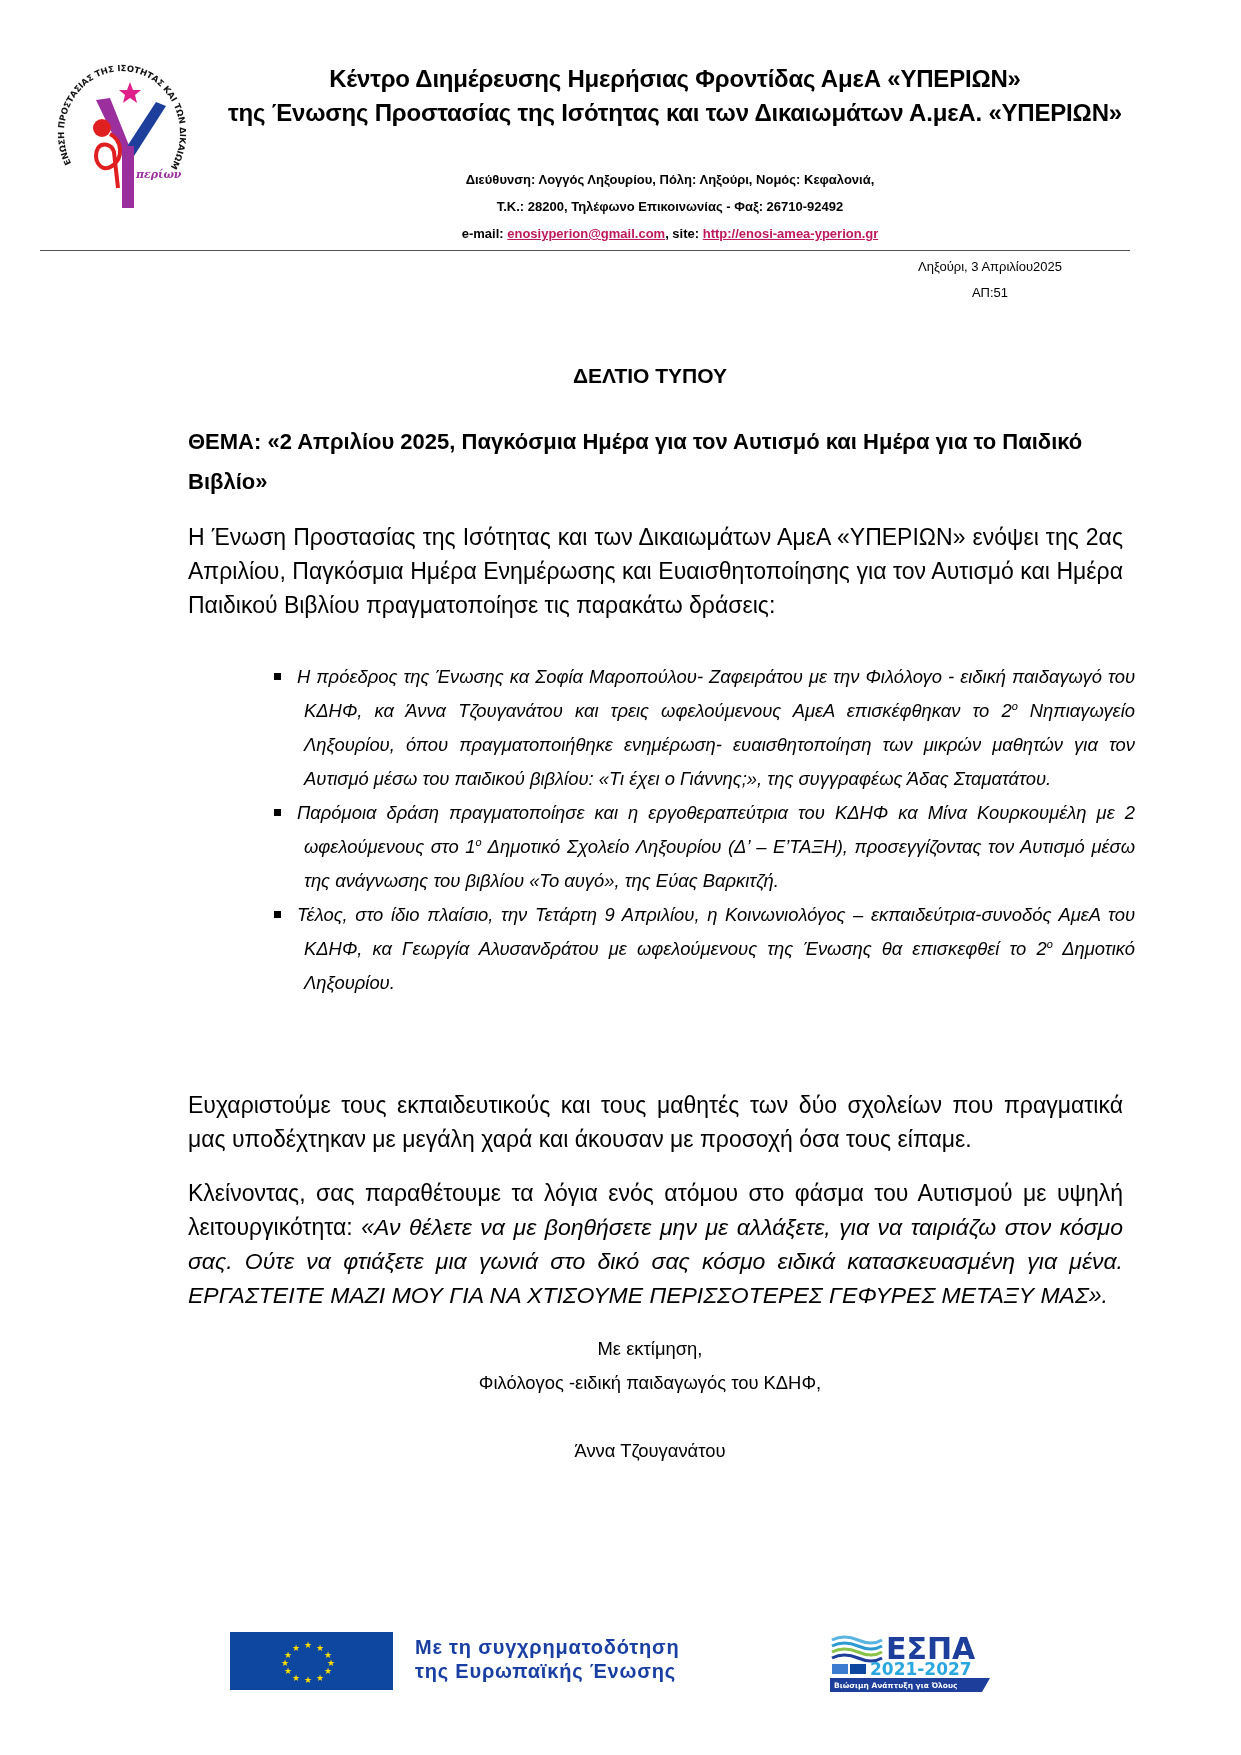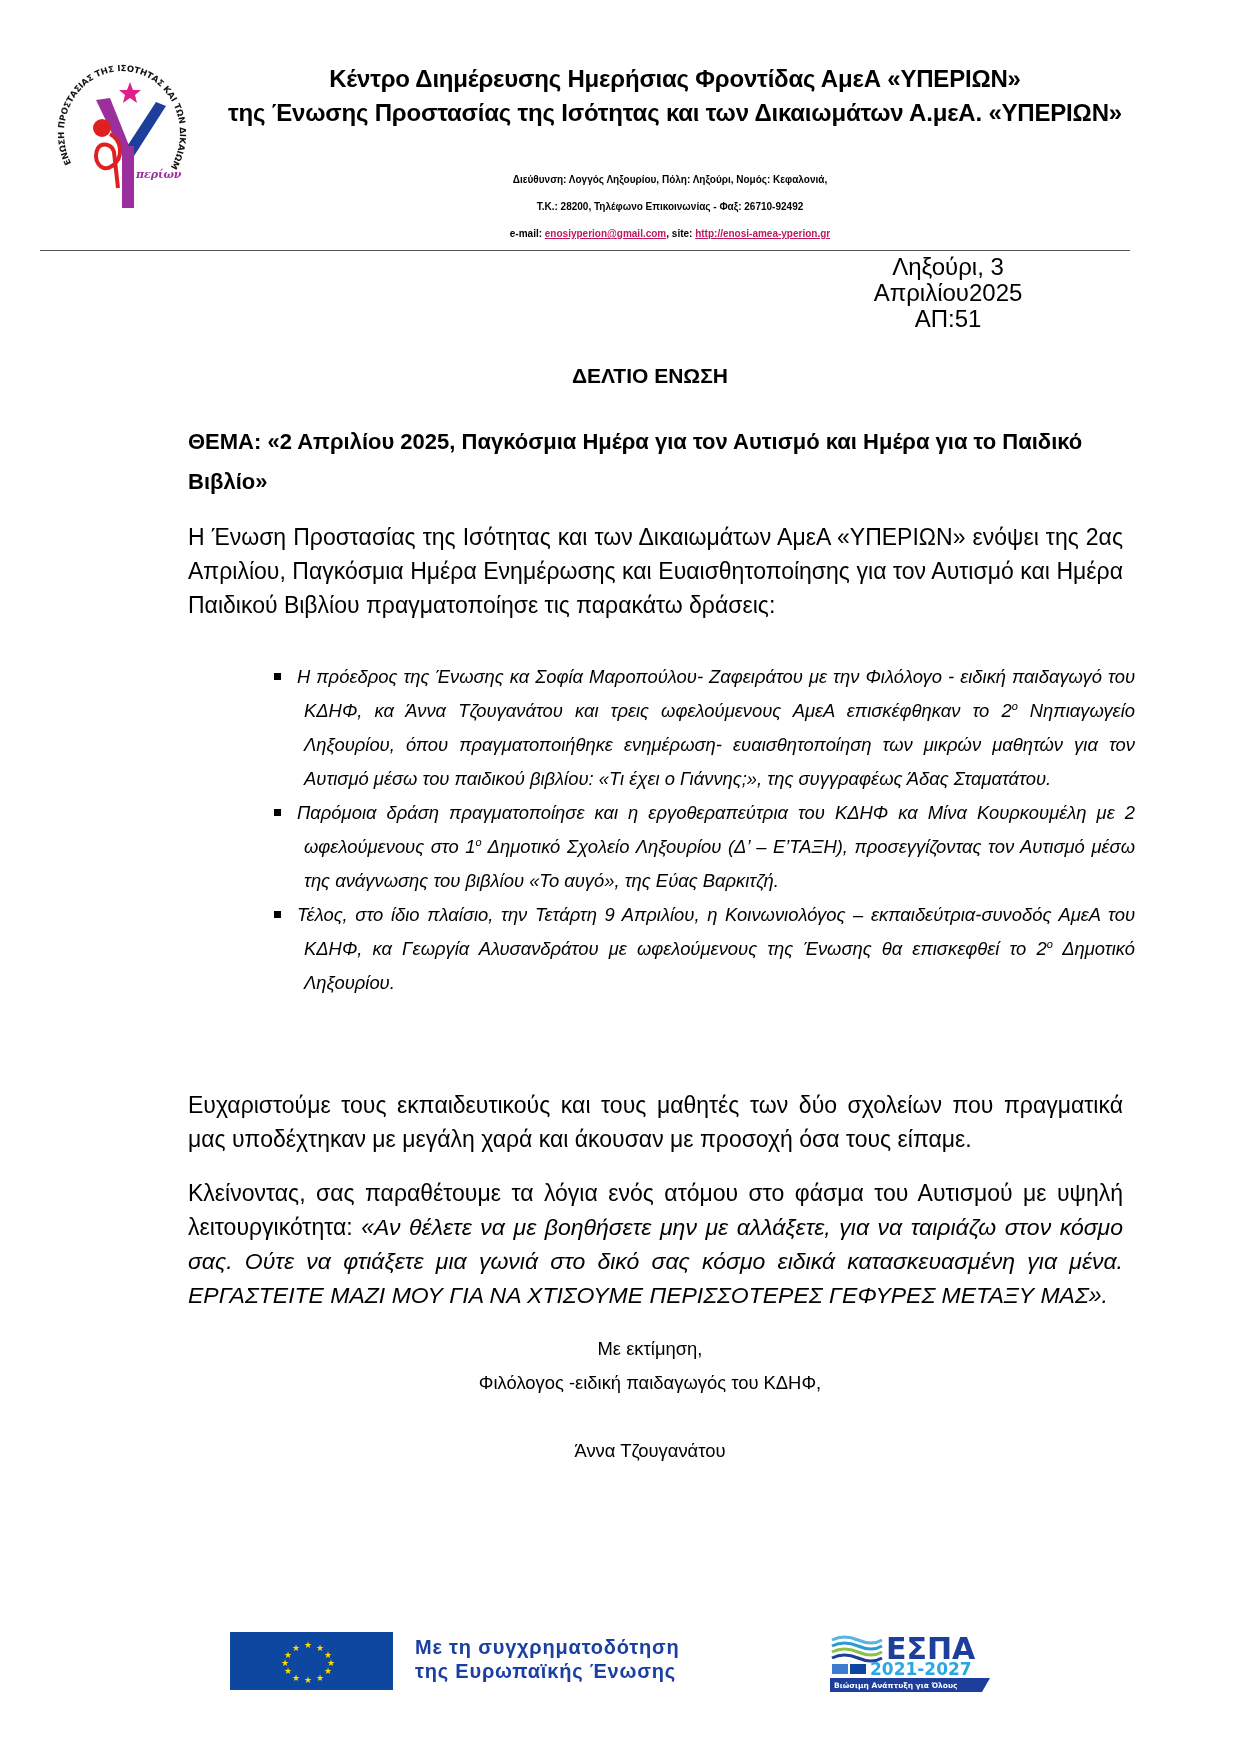--- a/index.html
+++ b/index.html
@@ -1,24 +1,24 @@
 <!DOCTYPE html>
 <html><head>
 <meta charset="utf-8">
 <style>
   html, body { margin: 0; padding: 0; background: #ffffff; }
   body { width: 1241px; height: 1755px; position: relative; overflow: hidden;
          font-family: "Liberation Sans", "DejaVu Sans", sans-serif; color: #000; }
   .abs { position: absolute; }
   .logo { left: 52px; top: 48px; width: 140px; height: 170px; }
   .hdr1 { left: 200px; top: 62px; width: 950px; text-align: center; font-weight: bold; font-size: 24px; line-height: 34px; letter-spacing: -0.2px; }
-  .addr { left: 330px; top: 166px; width: 680px; text-align: center; font-weight: bold; font-size: 10px; line-height: 27px; }
+  .addr { left: 330px; top: 166px; width: 680px; text-align: center; font-weight: bold; font-size: 13px; line-height: 27px; }
   .addr a { color: #be185d; text-decoration: underline; }
   .rule { left: 40px; top: 250px; width: 1090px; height: 0; border-top: 1.5px solid #555; }
-  .date { left: 828px; top: 254px; width: 240px; text-align: center; font-size: 24px; line-height: 26px; }
+  .date { left: 870px; top: 254px; width: 240px; text-align: center; font-size: 13px; line-height: 26px; }
   .press { left: 180px; top: 364px; width: 940px; text-align: center; font-weight: bold; font-size: 21px; }
   .subject { left: 188px; top: 422px; width: 935px; font-weight: bold; font-size: 22px; line-height: 40px; }
   .para { left: 188px; width: 935px; font-size: 23px; line-height: 34px; text-align: justify; }
   .p1 { top: 520px; }
   .list { left: 232px; top: 648px; width: 891px; margin: 12px; padding: 0; list-style: none; font-style: italic; }
   .list li { position: relative; font-size: 18.4px; line-height: 34px; text-align: justify; padding-left: 30px; text-indent: -30px; margin-left: 30px; }
   .bullet { display: inline-block; width: 7px; height: 7px; background: #000; vertical-align: middle; margin-right: 16px; margin-left: 0; position: relative; top: -2px; text-indent: 0; }
   .p2 { top: 1088px; }
   .p3 { top: 1176px; }
   .quote { font-style: italic; }
@@ -69,21 +69,21 @@
   </div>
 </div>
 
 <div class="abs rule"></div>
 
 <div class="abs date">
   <div>Ληξούρι, 3 Απριλίου2025</div>
   <div>ΑΠ:51</div>
 </div>
 
-<div class="abs press">ΔΕΛΤΙΟ ΕΝΩΣΗ</div>
+<div class="abs press">ΔΕΛΤΙΟ ΤΥΠΟΥ</div>
 
 <div class="abs subject">ΘΕΜΑ: «2 Απριλίου 2025, Παγκόσμια Ημέρα για τον Αυτισμό και Ημέρα για το Παιδικό Βιβλίο»</div>
 
 <div class="abs para p1">Η Ένωση Προστασίας της Ισότητας και των Δικαιωμάτων ΑμεΑ «ΥΠΕΡΙΩΝ» ενόψει της 2ας Απριλίου, Παγκόσμια Ημέρα Ενημέρωσης και Ευαισθητοποίησης για τον Αυτισμό και Ημέρα Παιδικού Βιβλίου πραγματοποίησε τις παρακάτω δράσεις:</div>
 
 <ul class="abs list">
   <li>
     <span class="bullet"></span><span>Η πρόεδρος της Ένωσης κα Σοφία Μαροπούλου- Ζαφειράτου με την Φιλόλογο - ειδική παιδαγωγό του ΚΔΗΦ, κα Άννα Τζουγανάτου και τρεις ωφελούμενους ΑμεΑ επισκέφθηκαν το 2</span><sup>ο</sup><span> Νηπιαγωγείο Ληξουρίου, όπου πραγματοποιήθηκε ενημέρωση- ευαισθητοποίηση των μικρών μαθητών για τον Αυτισμό μέσω του παιδικού βιβλίου: «Τι έχει ο Γιάννης;», της συγγραφέως Άδας Σταματάτου.</span>
   </li>
   <li>

